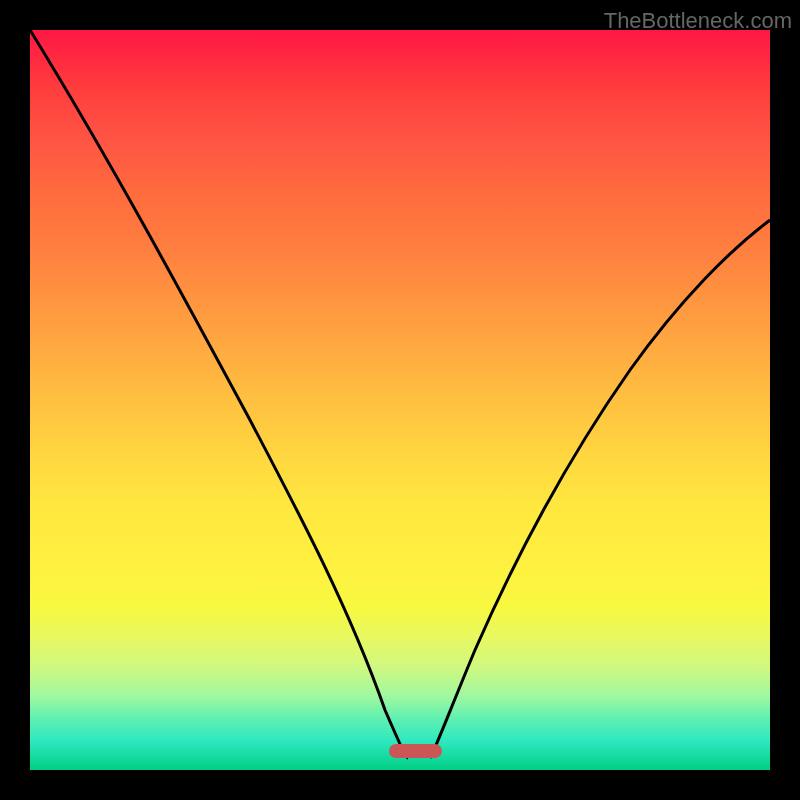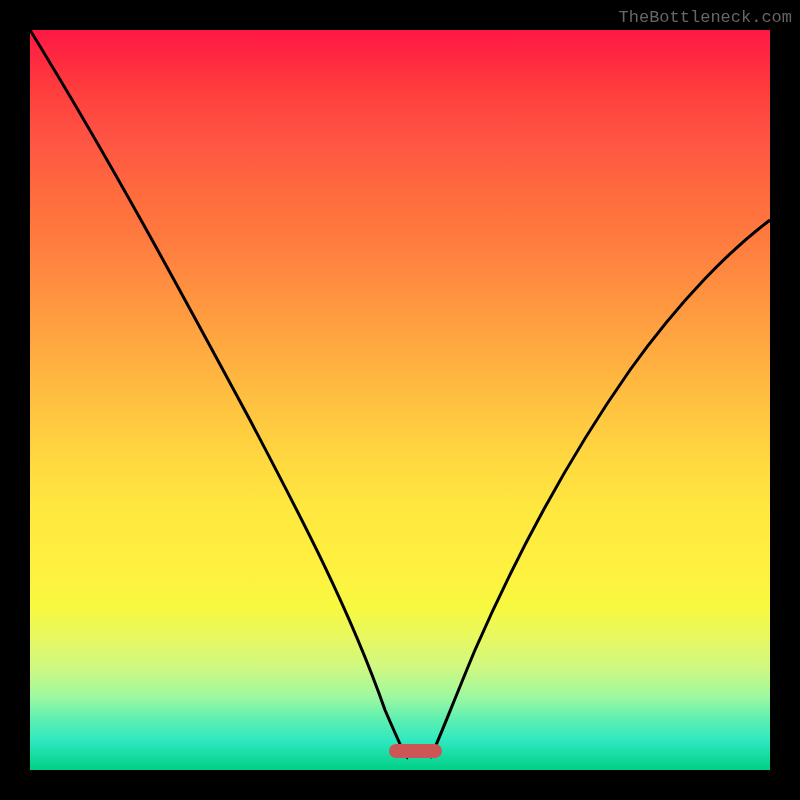--- a/index.html
+++ b/index.html
@@ -12,22 +12,22 @@
       height: 800px;
       background: #000;
       position: relative;
       overflow: hidden;
     }
     .watermark {
       position: absolute;
       top: 8px;
       right: 8px;
       color: #666;
-      font-family: Liberation Mono, monospace;
-      font-size: 17px;
+      font-family: Liberation Sans, sans-serif;
+      font-size: 22px;
       z-index: 10;
     }
     .chart-container {
       position: absolute;
       top: 30px;
       left: 30px;
       width: 740px;
       height: 740px;
       background: linear-gradient(to bottom,
         #ff1744 0%,

